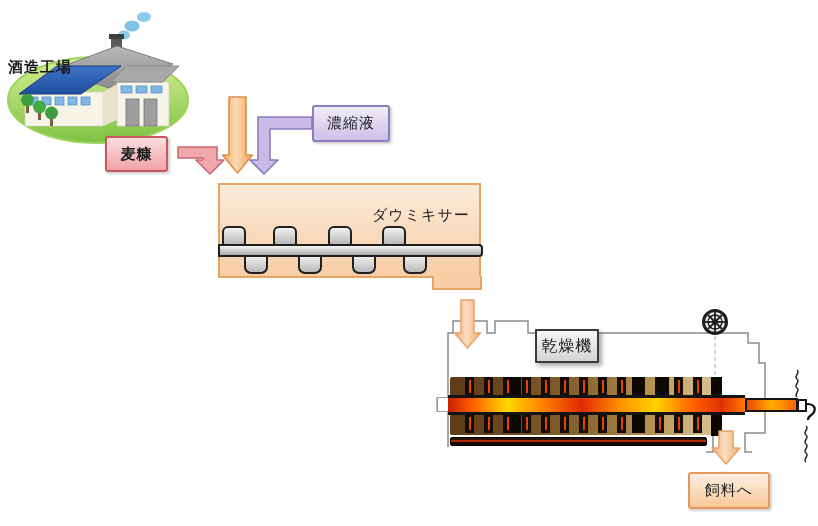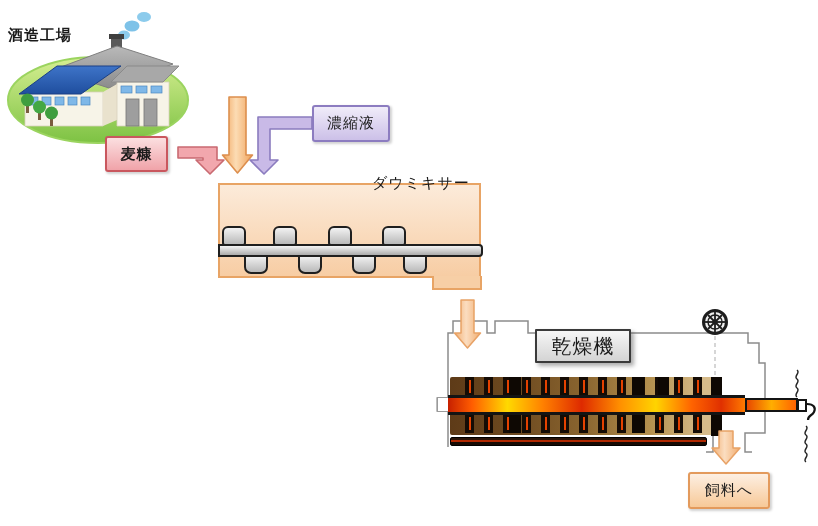--- a/index.html
+++ b/index.html
@@ -16,24 +16,24 @@
     box-shadow:1.5px 1.5px 2.5px rgba(0,0,0,.18);z-index:6;
   }
   .box-cake{left:200px;top:65px;width:77px;height:32px;border:2px solid #E39A5C;
     background:linear-gradient(180deg,#FDEFE2,#F7C998);}
   .box-concentrate{left:312px;top:105px;width:78px;height:37px;border:2px solid #8C7CC0;
     background:linear-gradient(180deg,#F0ECF9,#CCC0E8);}
   .box-bran{left:105px;top:136px;width:63px;height:36px;border:2px solid #C9575E;
     background:linear-gradient(180deg,#FBDFE0,#F0A3A9);font-weight:bold;}
   .box-feed{left:688px;top:472px;width:82px;height:37px;border:2px solid #E39A5C;
     background:linear-gradient(180deg,#FDEFE2,#F7C998);}
-  .box-dryer{left:535px;top:329px;width:96px;height:34px;border:2px solid #3A3A3A;
-    background:linear-gradient(180deg,#F6F6F6,#D4D4D4);font-size:20px;border-radius:1px;
+  .box-dryer{left:535px;top:329px;width:64px;height:34px;border:2px solid #3A3A3A;
+    background:linear-gradient(180deg,#F6F6F6,#D4D4D4);font-size:16px;border-radius:1px;
     box-shadow:3px 3px 4px rgba(70,70,70,.45);}
-  .plain-label{position:absolute;z-index:6;font-size:15px;letter-spacing:1px;}
+  .plain-label{position:absolute;z-index:6;font-size:15px;letter-spacing:1px;margin-top:32px;}
   .factory-label{left:8px;top:26px;font-weight:bold;}
   .mixer-label{left:372px;top:174px;}
   
   .mixer-body{left:218px;top:183px;width:263px;height:95px;border:2px solid #E8A465;
     background:linear-gradient(180deg,#FCEBDA,#F7CDA4);box-sizing:border-box;z-index:1;}
   .mixer-outlet{left:432px;top:276px;width:50px;height:14px;background:#F7CFA6;
     border:2px solid #E8A465;border-top:none;box-sizing:border-box;z-index:2;}
   .paddle{position:absolute;width:24px;height:20px;border:2px solid #1F1F1F;box-sizing:border-box;
     background:linear-gradient(180deg,#F2F2F2,#B9B9B9);z-index:3;}
   .paddle-u{top:226px;border-radius:6px 6px 3px 3px;}

